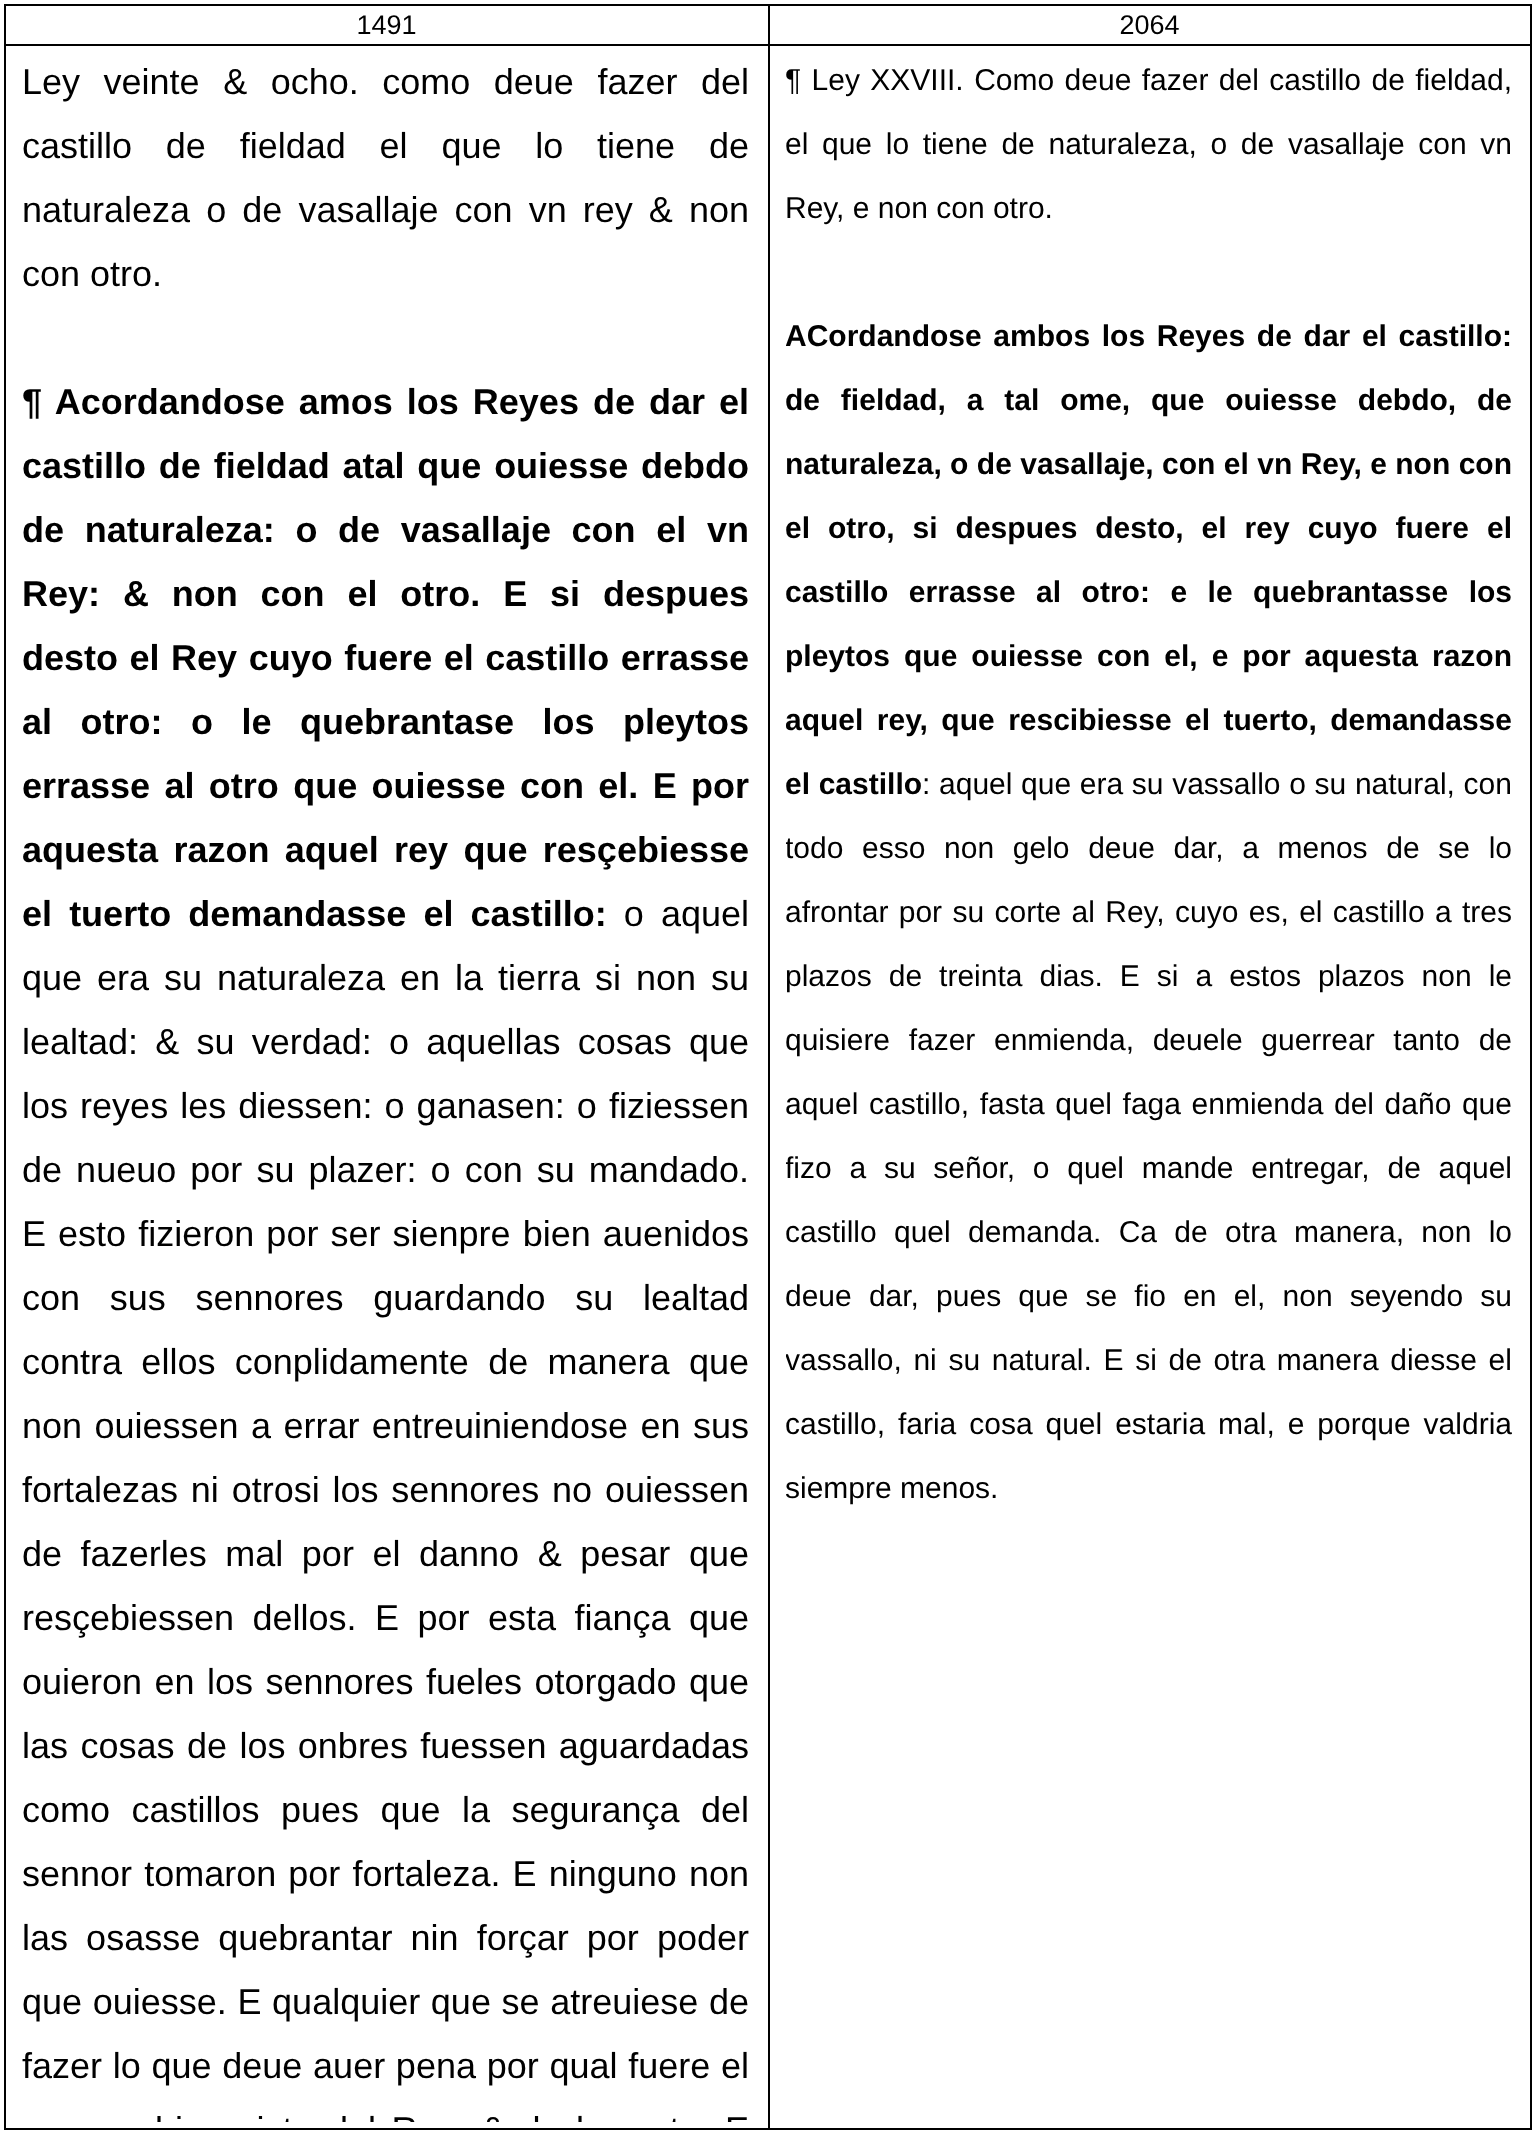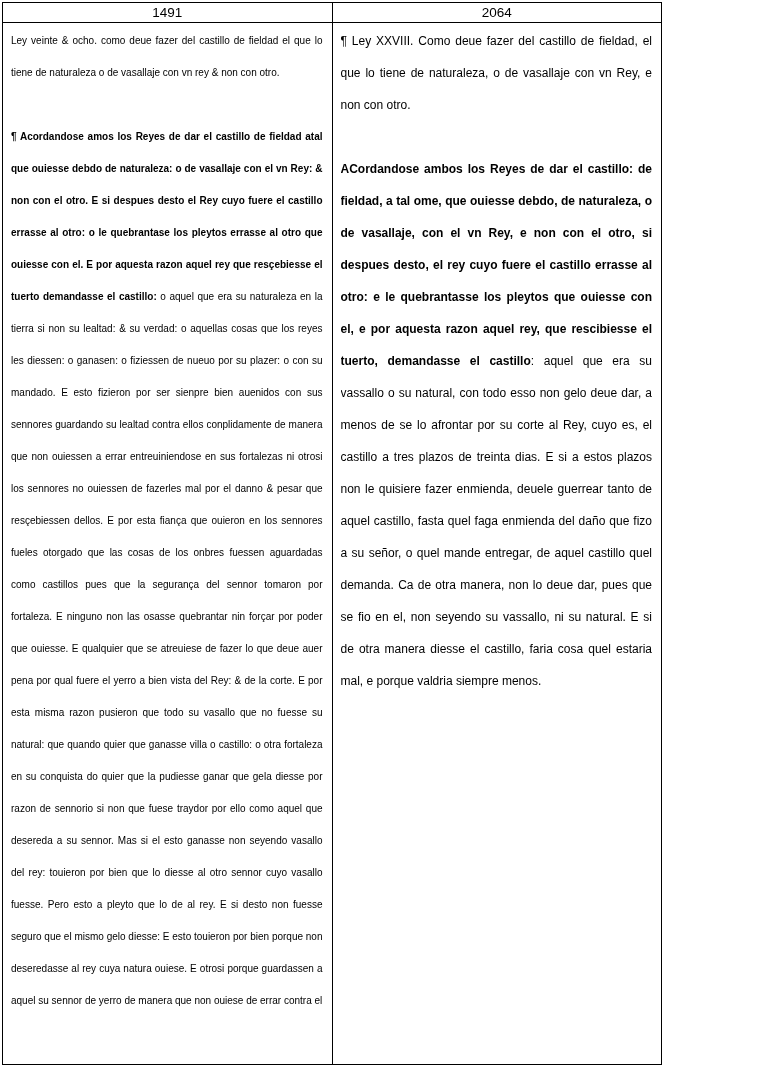--- a/index.html
+++ b/index.html
@@ -12,21 +12,21 @@
   }
   .page {
     position: relative;
     width: 768px; height: 1067px;
     background: #ffffff;
     overflow: hidden;
   }
   table.doc-table {
     position: absolute;
     top: 2px; left: 2px;
-    width: 660px; height: 1063px;
+    width: 764px; height: 1063px;
     border-collapse: collapse;
     table-layout: fixed;
     background: #ffffff;
   }
   table.doc-table th,
   table.doc-table td {
     border: 1px solid #000000;
   }
   table.doc-table th {
     height: 20px;
@@ -39,22 +39,22 @@
   table.doc-table td {
     vertical-align: top;
     padding: 2px 9px 0 8px;
   }
   .cell-text {
     height: 1036px;
     overflow: hidden;
     text-align: justify;
     line-height: 32px;
   }
-  .cell-text.c1491 { font-size: 10px; }
-  .cell-text.c1555 { font-size: 12px; }
+  .cell-text.c1491 { font-size: 18px; }
+  .cell-text.c1555 { font-size: 15px; }
   .cell-text p { margin: 0 0 32px 0; }
   .cell-text p:last-child { margin-bottom: 0; }
   .bold { font-weight: bold; }
 </style>
 </head>
 <body>
 
 <div class="page">
   <table class="doc-table">
     <colgroup>

